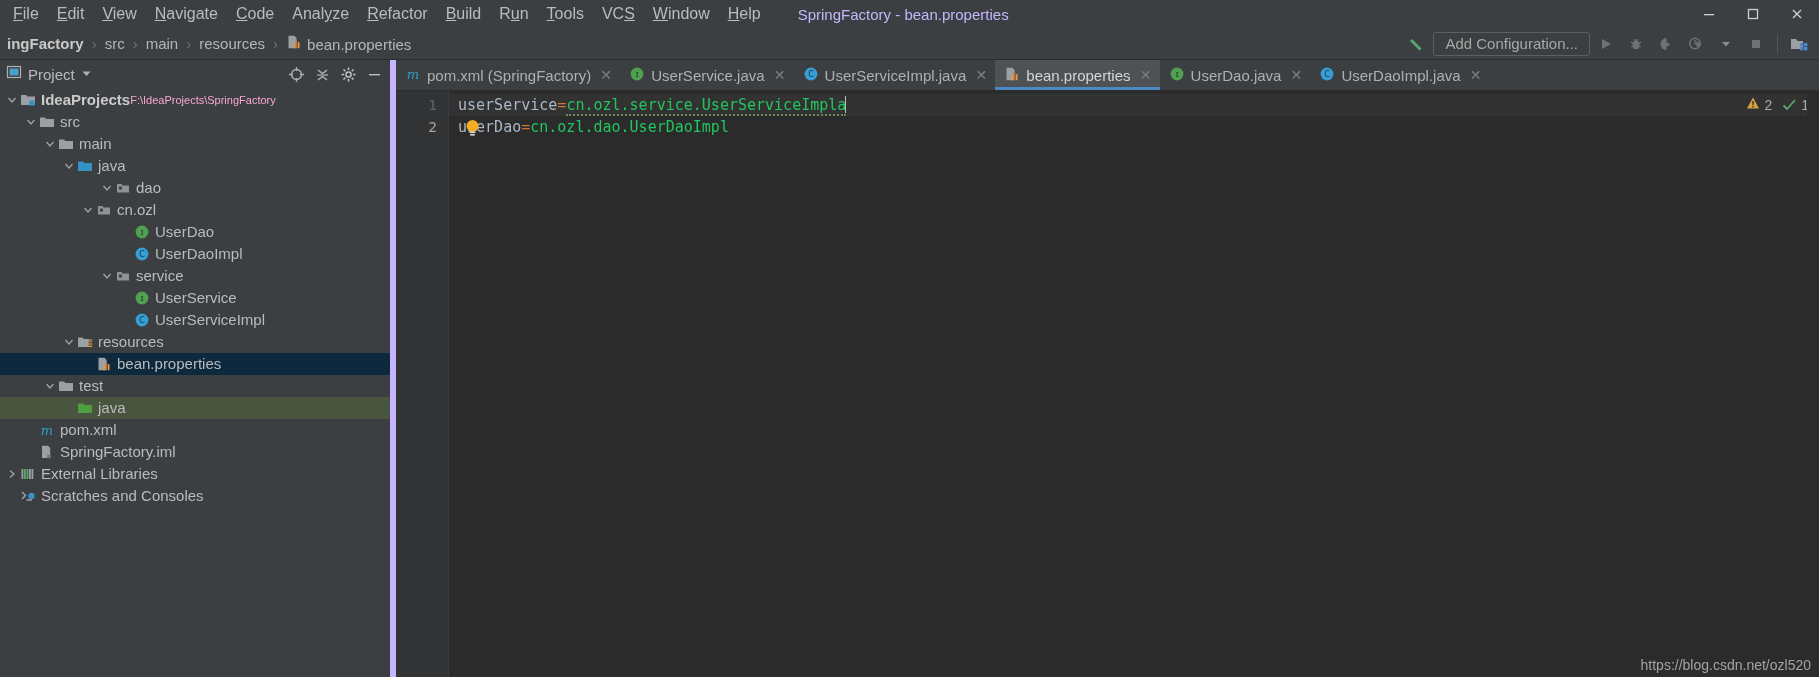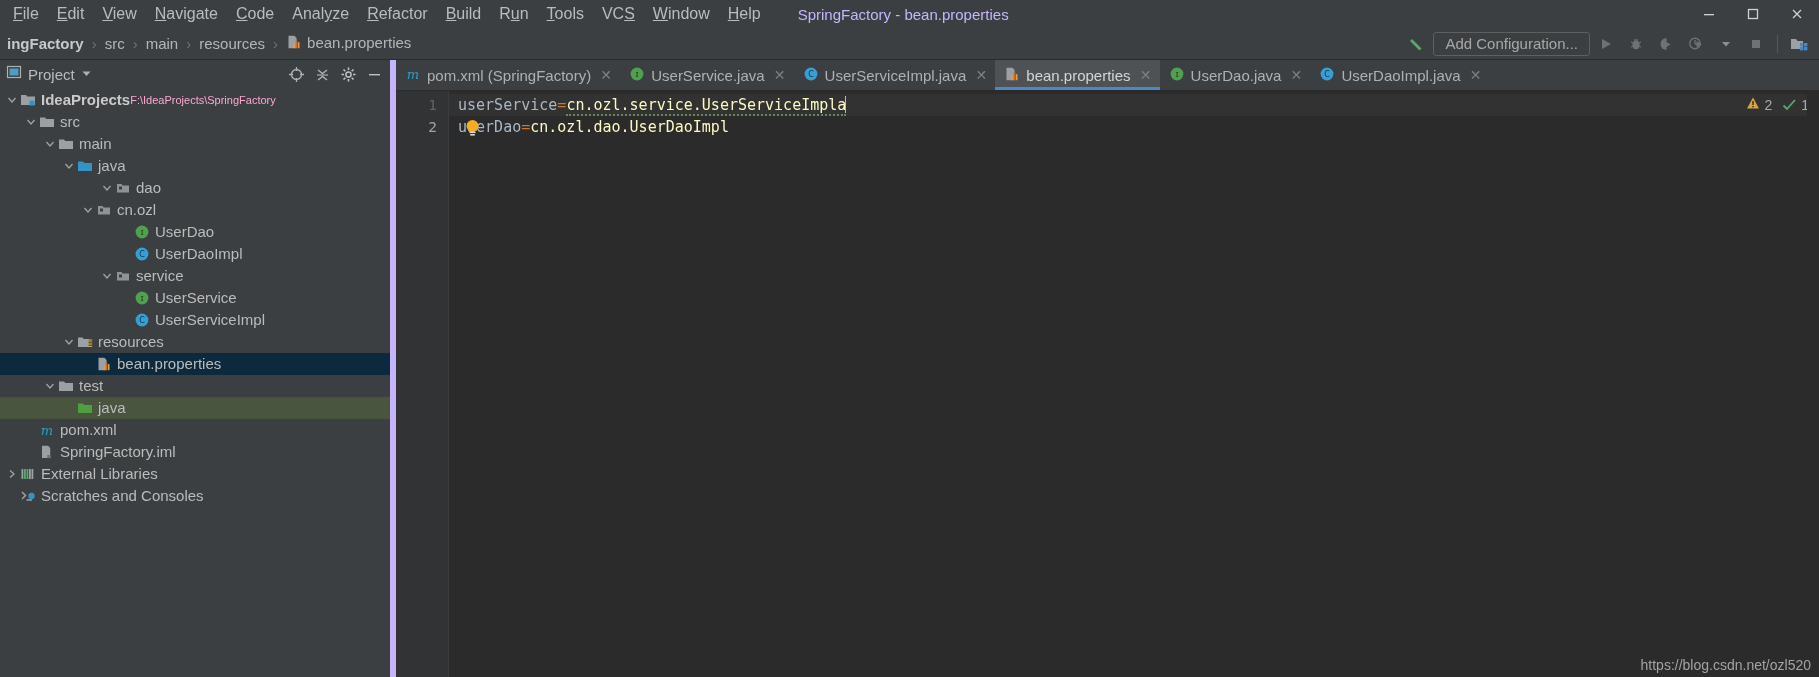--- a/index.html
+++ b/index.html
@@ -73,21 +73,21 @@
   .crumbs {
     display: flex;
     align-items: center;
     padding-left: 4px;
     height: 100%;
   }
   .crumb {
     color: #b5b5b5;
     font-size: 15px;
     display: flex;
-    align-items: flex-start;
+    align-items: flex-end;
     gap: 5px;
     padding: 2px 3px;
     white-space: nowrap;
   }
   .crumb.bold { font-weight: bold; color: #c8c8c8; }
   .crumb-sep {
     color: #6f7375;
     font-size: 15px;
     padding: 0 5px;
   }
@@ -266,21 +266,21 @@
     height: 22px;
     line-height: 22px;
     font-family: "DejaVu Sans Mono", monospace;
     font-size: 15px;
     white-space: pre;
     padding-left: 9px;
     position: relative;
   }
   .codeline.cur { background: #323232; }
   .k-sep { color: #cc7832; }
-  .k-val { color: #fef9c3; }
+  .k-val { color: #22c55e; }
   .k-plainkey { color: #a9b7c6; }
   .squiggle {
     border-bottom: 2px dotted #6a8759;
     padding-bottom: 0px;
   }
   .caret {
     display: inline-block;
     width: 1px;
     height: 17px;
     background: #bbbbbb;

